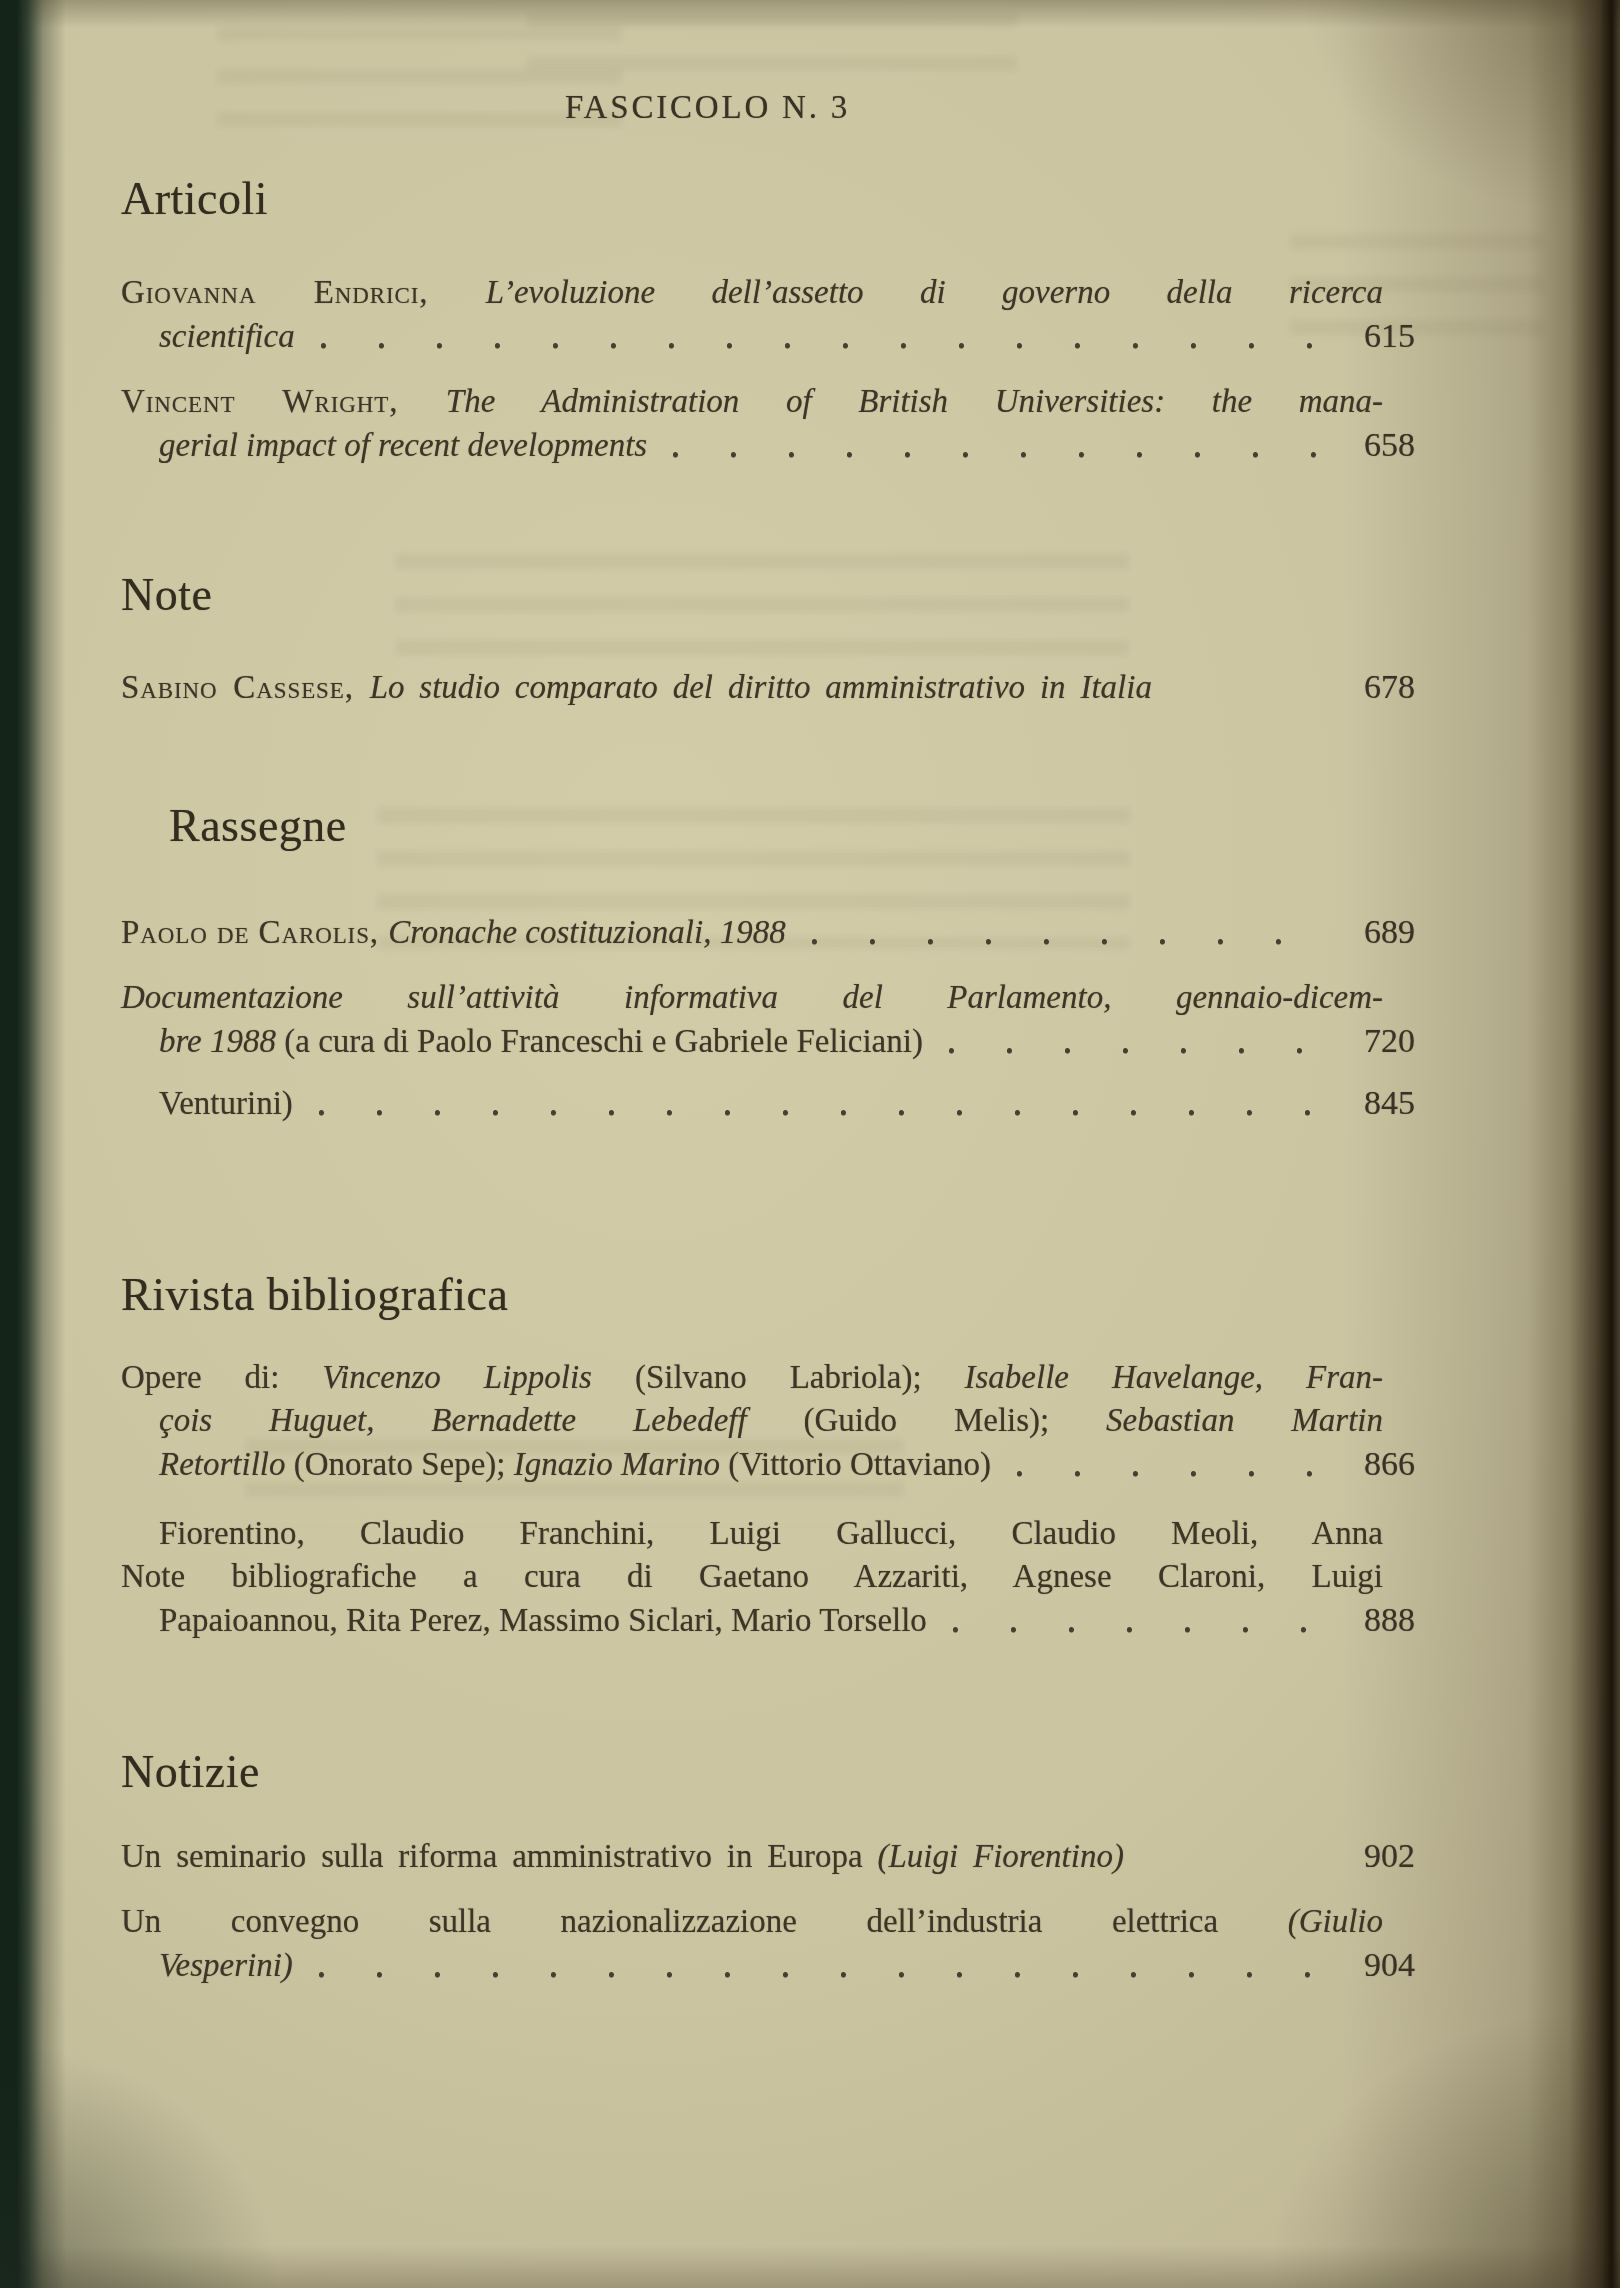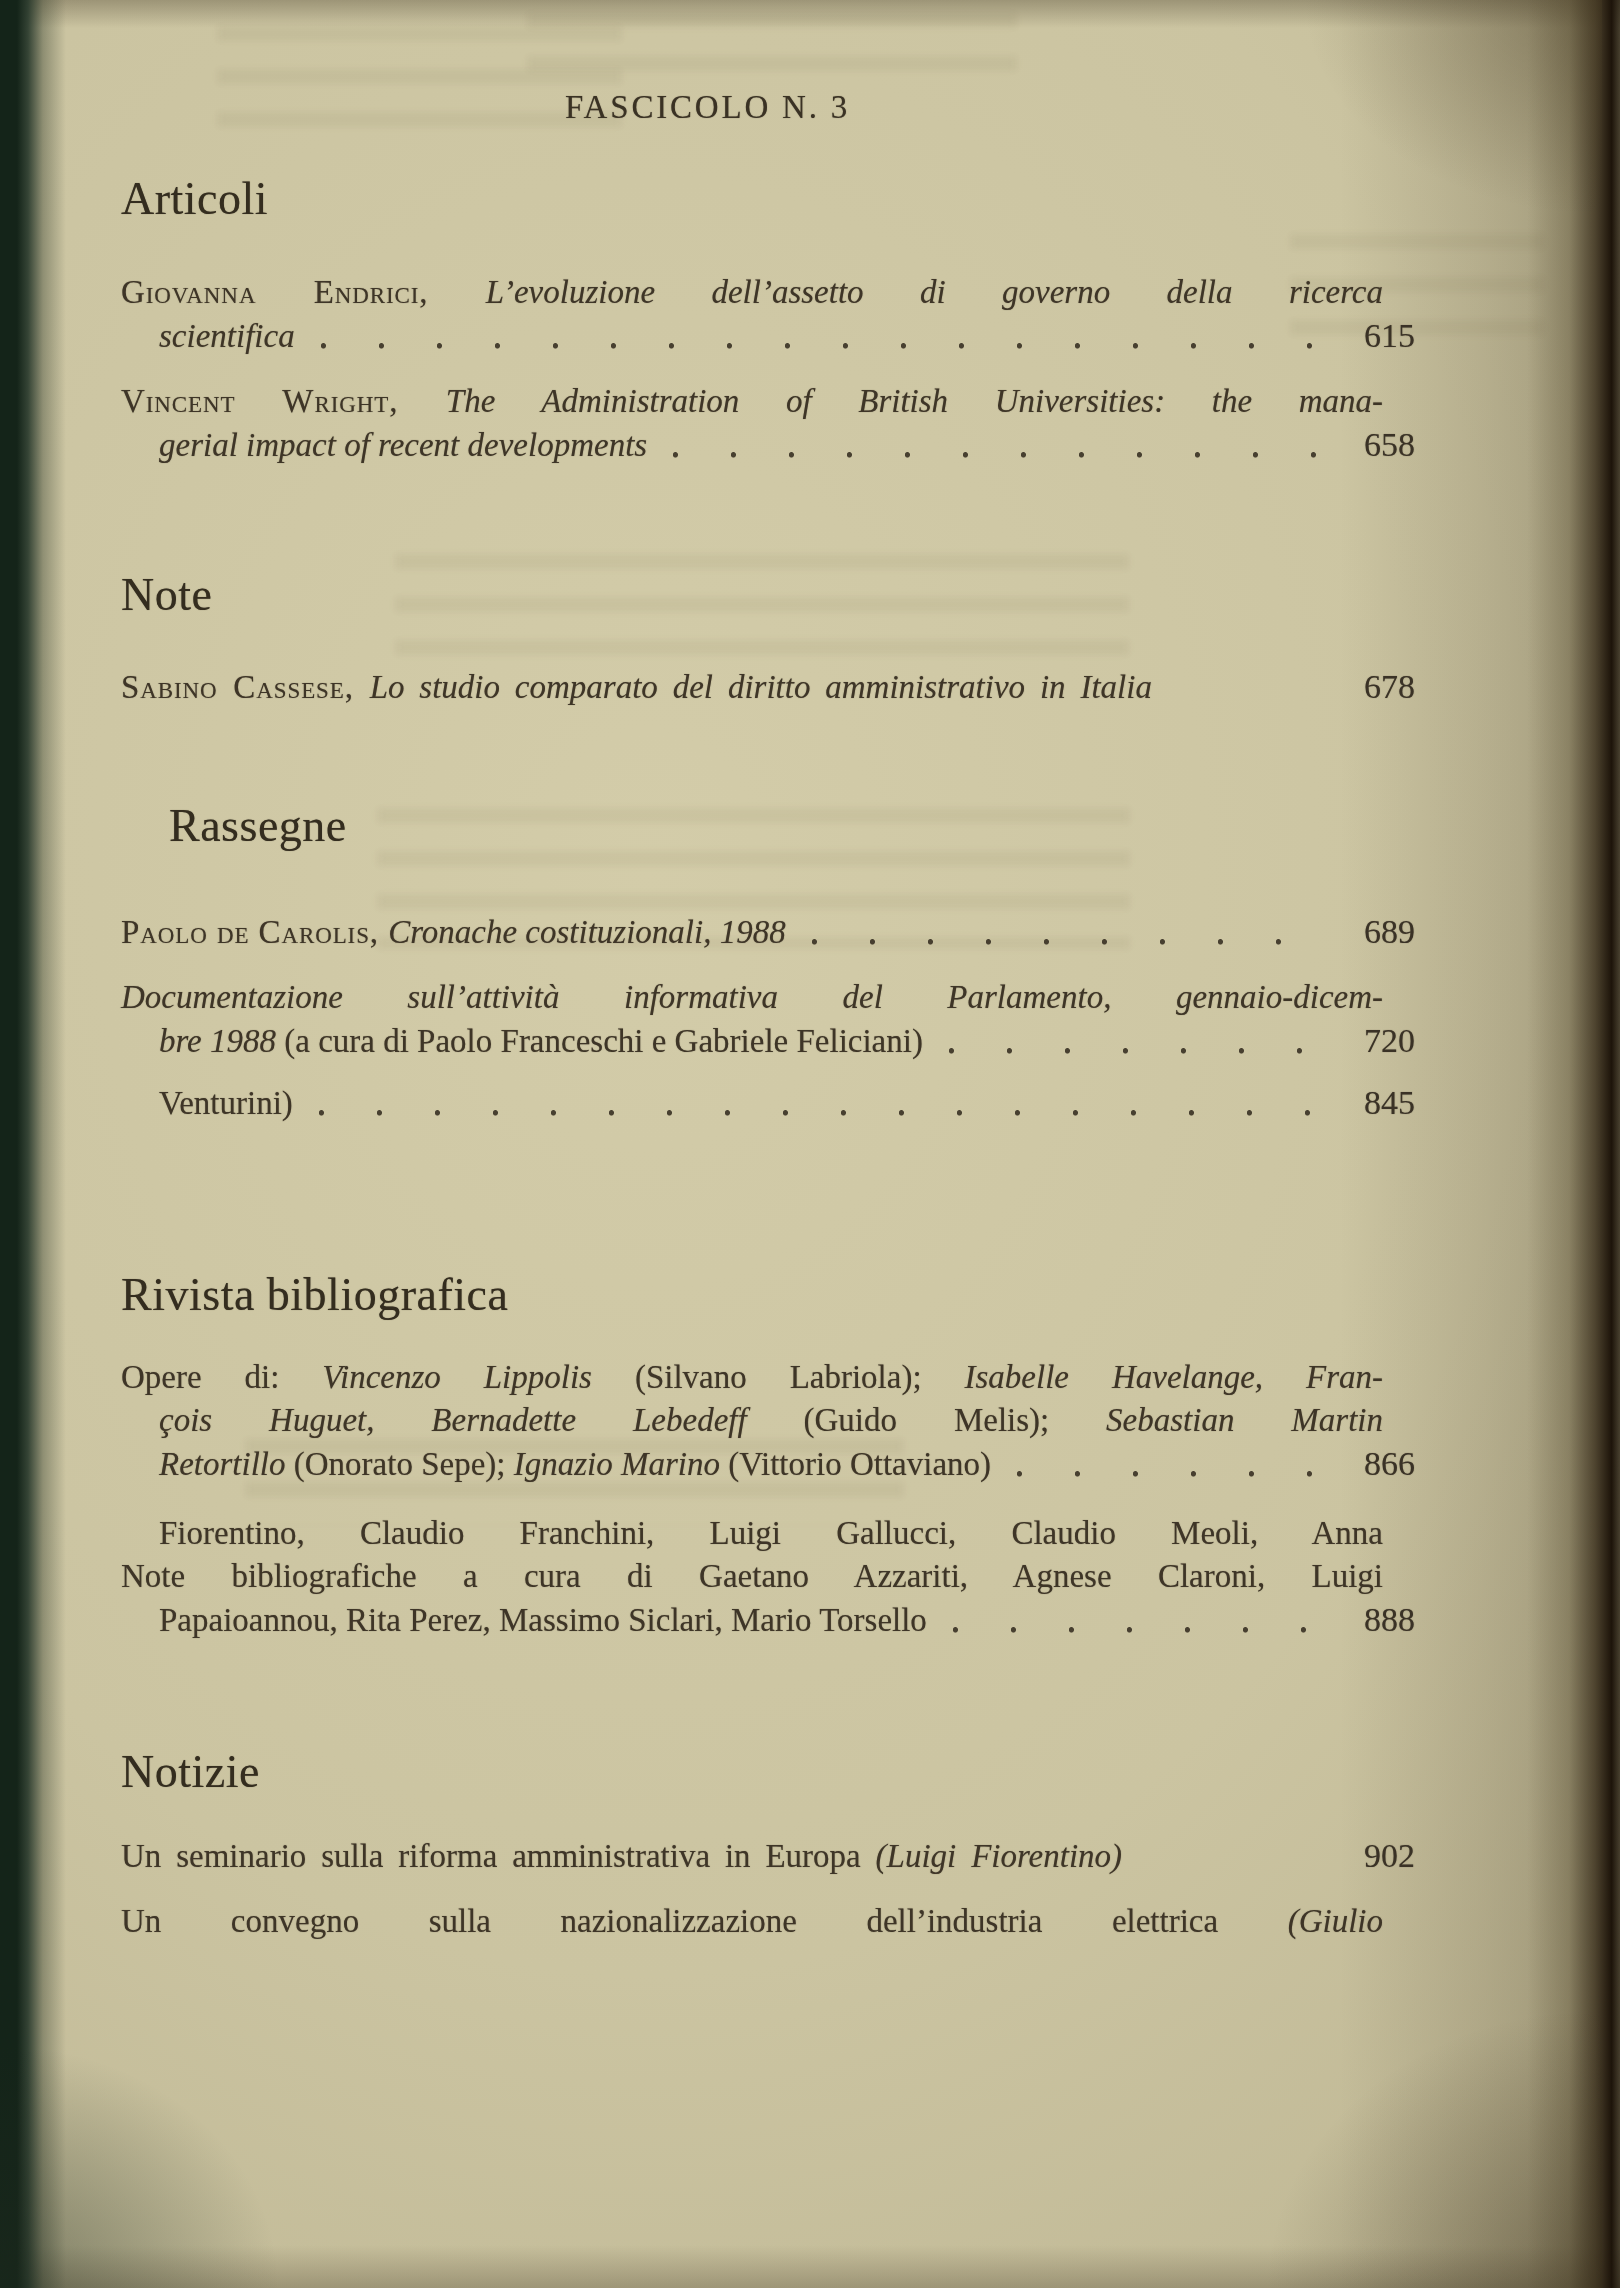--- a/index.html
+++ b/index.html
@@ -145,23 +145,28 @@
         <div class="line justify"><span class="segs"><span class="seg-r">Note bibliografiche a cura di Gaetano Azzariti, Agnese Claroni, Luigi</span></span></div>
         <div class="line indent flex">
           <span class="segs"><span class="seg-r">Papaioannou, Rita Perez, Massimo Siclari, Mario Torsello</span></span>
           <span class="leader"></span>
           <span class="pagenum">888</span>
         </div>
       </div>
       <div class="heading" style="top: 1750px;">Notizie</div>
       <div class="entry" style="top: 1834px;">
         <div class="line flex">
-          <span class="segs spread"><span class="seg-r">Un seminario sulla riforma amministrativa in Europa </span><span class="seg-i">(Luigi Fiorentino)</span></span>
+          <span class="segs spread"><span class="seg-r">Un seminario sulla riforma amministrativo in Europa </span><span class="seg-i">(Luigi Fiorentino)</span></span>
           <span class="leader blank"></span>
           <span class="pagenum">902</span>
         </div>
       </div>
       <div class="entry" style="top: 1900px;">
         <div class="line justify"><span class="segs"><span class="seg-r">Un convegno sulla nazionalizzazione dell’industria elettrica </span><span class="seg-i">(Giulio</span></span></div>
+        <div class="line indent flex">
+          <span class="segs"><span class="seg-i">Vesperini)</span></span>
+          <span class="leader"></span>
+          <span class="pagenum">904</span>
+        </div>
       </div>
     </div>
 </div>
 
 
 </body></html>

